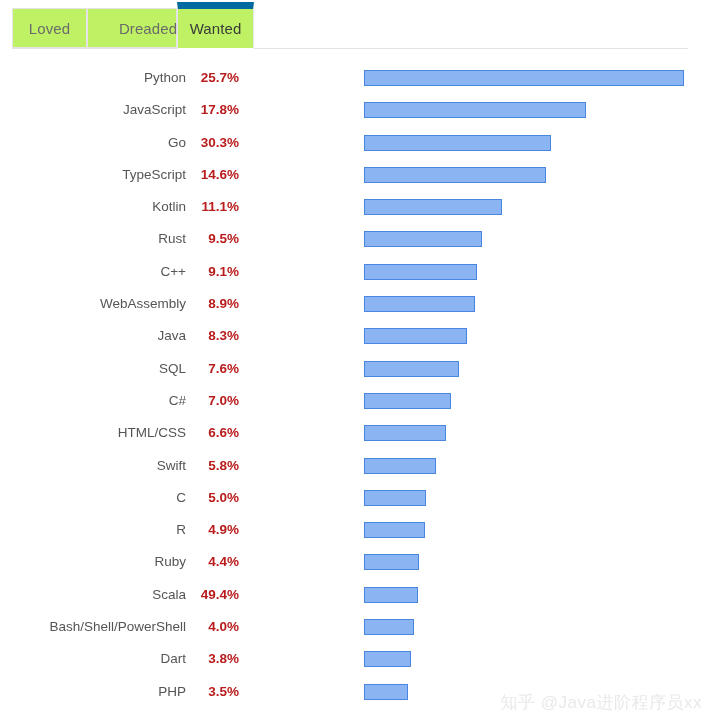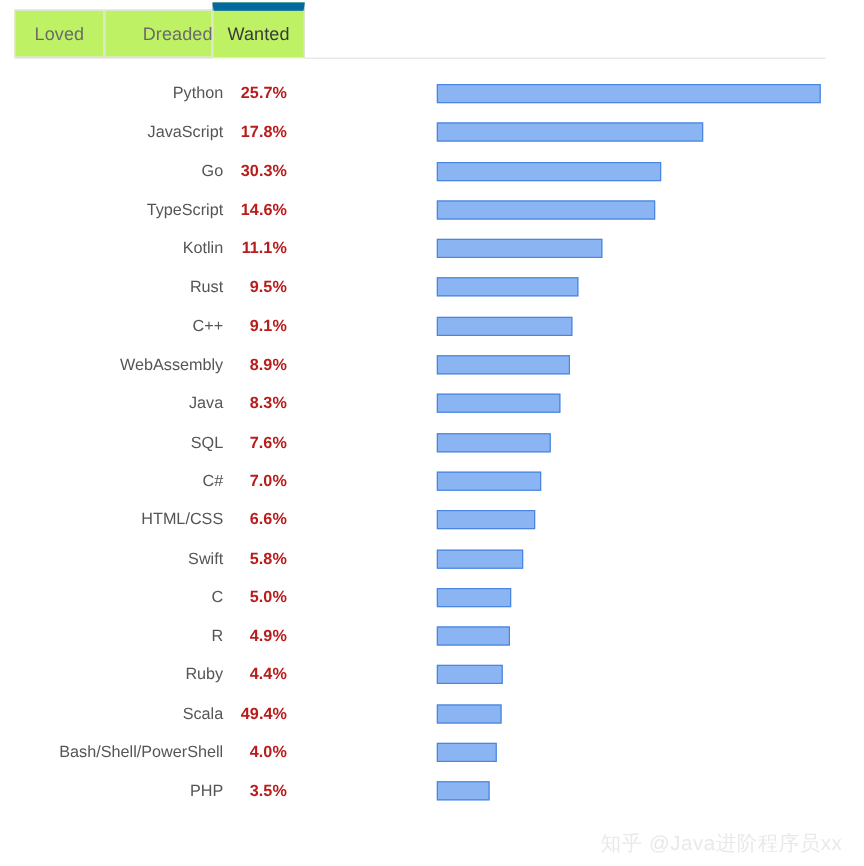--- a/index.html
+++ b/index.html
@@ -250,20 +250,27 @@
       </div>
     </div>
     <div class="row">
       <div class="row-label">Bash/Shell/PowerShell</div>
       <div class="row-value">4.0%</div>
       <div class="bar-track">
         <div class="bar" style="width: 49.8054px; background: rgb(138, 180, 242); border-color: rgb(74, 134, 224);"></div>
       </div>
     </div>
     <div class="row">
+      <div class="row-label">Dart</div>
+      <div class="row-value">3.8%</div>
+      <div class="bar-track">
+        <div class="bar" style="width: 47.3152px; background: rgb(138, 180, 242); border-color: rgb(74, 134, 224);"></div>
+      </div>
+    </div>
+    <div class="row">
       <div class="row-label">PHP</div>
       <div class="row-value">3.5%</div>
       <div class="bar-track">
         <div class="bar" style="width: 43.5798px; background: rgb(138, 180, 242); border-color: rgb(74, 134, 224);"></div>
       </div>
     </div>
   </div>
 
 <div class="watermark">知乎 @Java进阶程序员xx</div>
 

